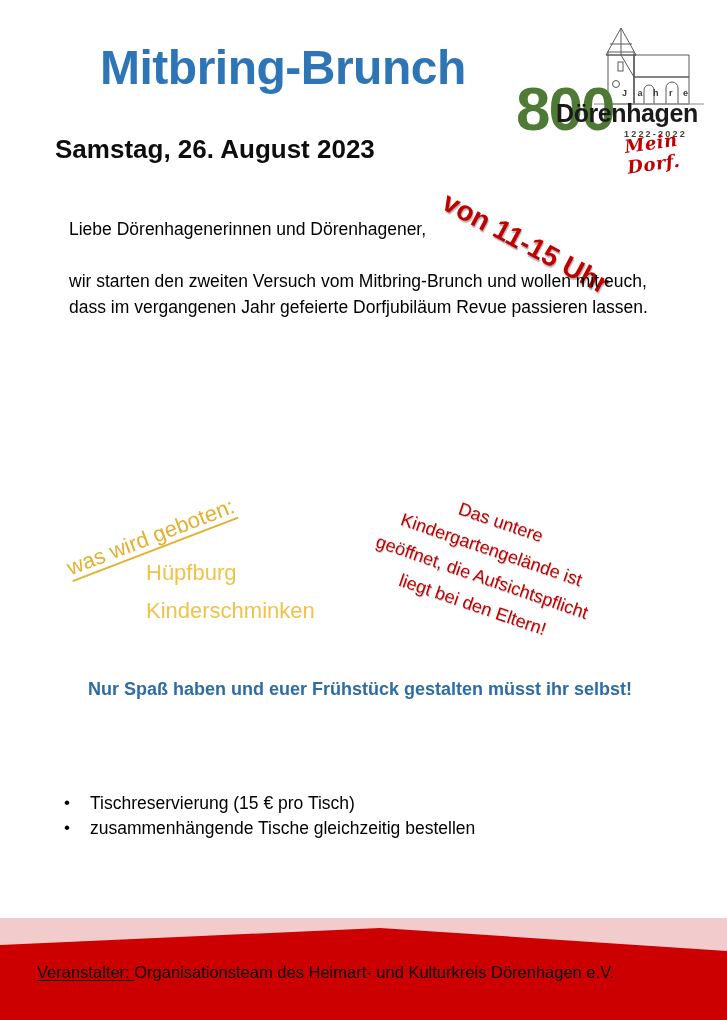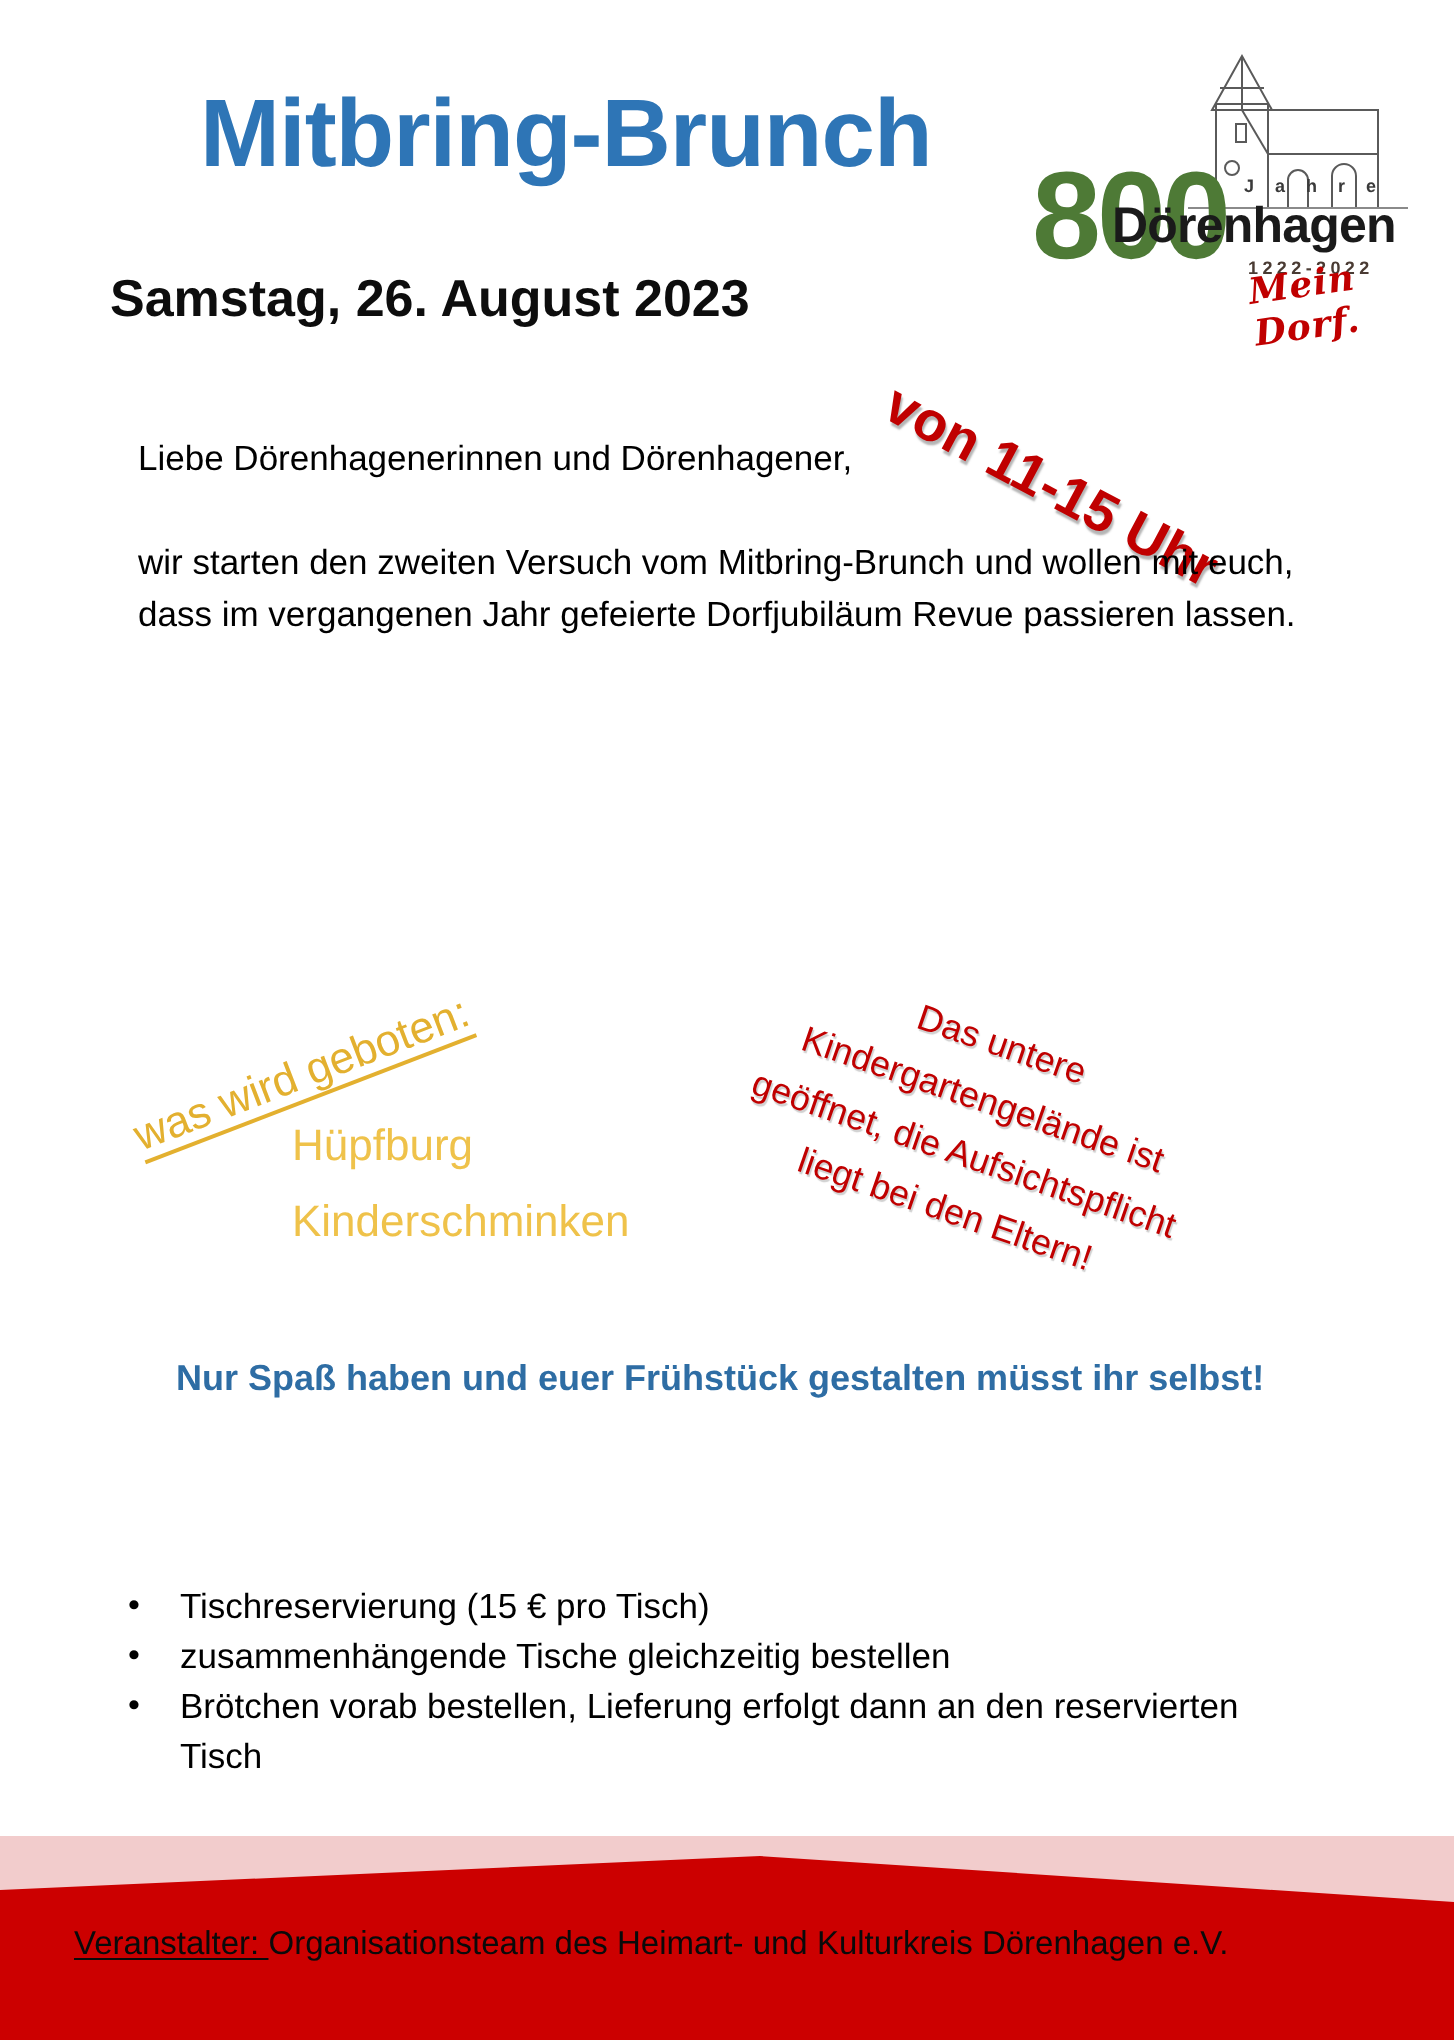--- a/index.html
+++ b/index.html
@@ -300,21 +300,20 @@
     <div>geöffnet, die Aufsichtspflicht</div>
     <div>liegt bei den Eltern!</div>
   </div>
 
   <div class="highlight-line">Nur Spaß haben und euer Frühstück gestalten müsst ihr selbst!</div>
 
 
   <ul class="bullets">
     <li>Tischreservierung (15 € pro Tisch)</li>
     <li>zusammenhängende Tische gleichzeitig bestellen</li>
-    <li>Brötchen vorab bestellen, Lieferung erfolgt dann an den reservierten Tisch</li>
   </ul>
 
   <div class="footer-pink"></div>
   <div class="footer-red">
     <svg viewBox="0 0 727 102" preserveAspectRatio="none" xmlns="http://www.w3.org/2000/svg">
       <path d="M0 27 L380 10 L727 33 L727 102 L0 102 Z" fill="#CC0000"></path>
     </svg>
   </div>
   <div class="footer-text"><span class="u">Veranstalter: </span><span>Organisationsteam des Heimart- und Kulturkreis Dörenhagen e.V.</span></div>
 

